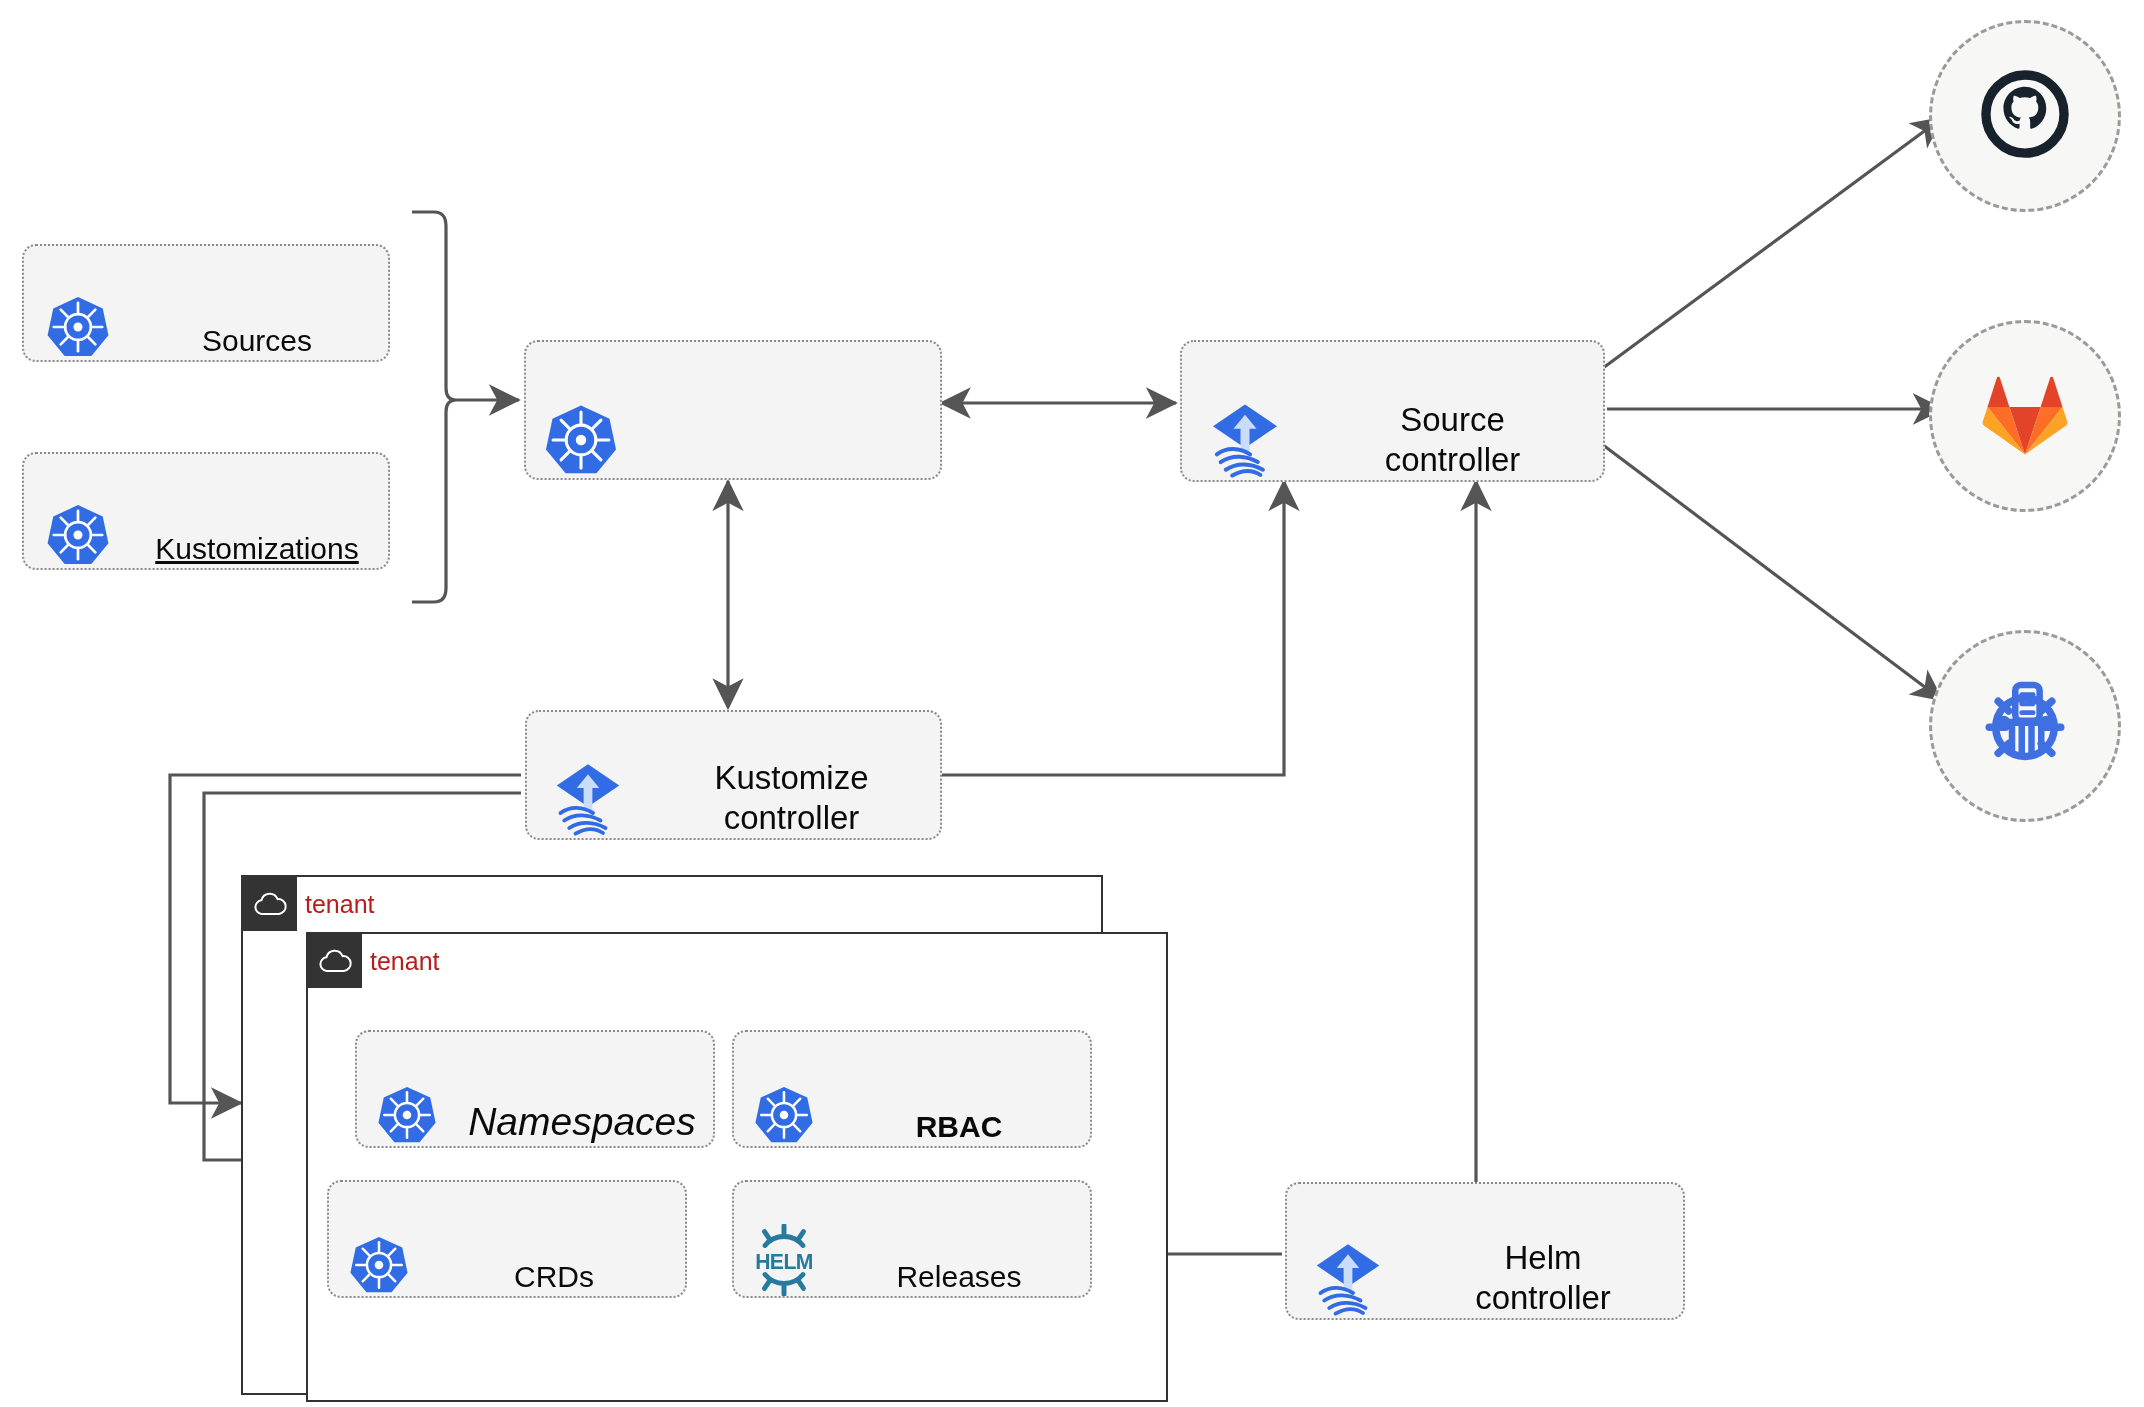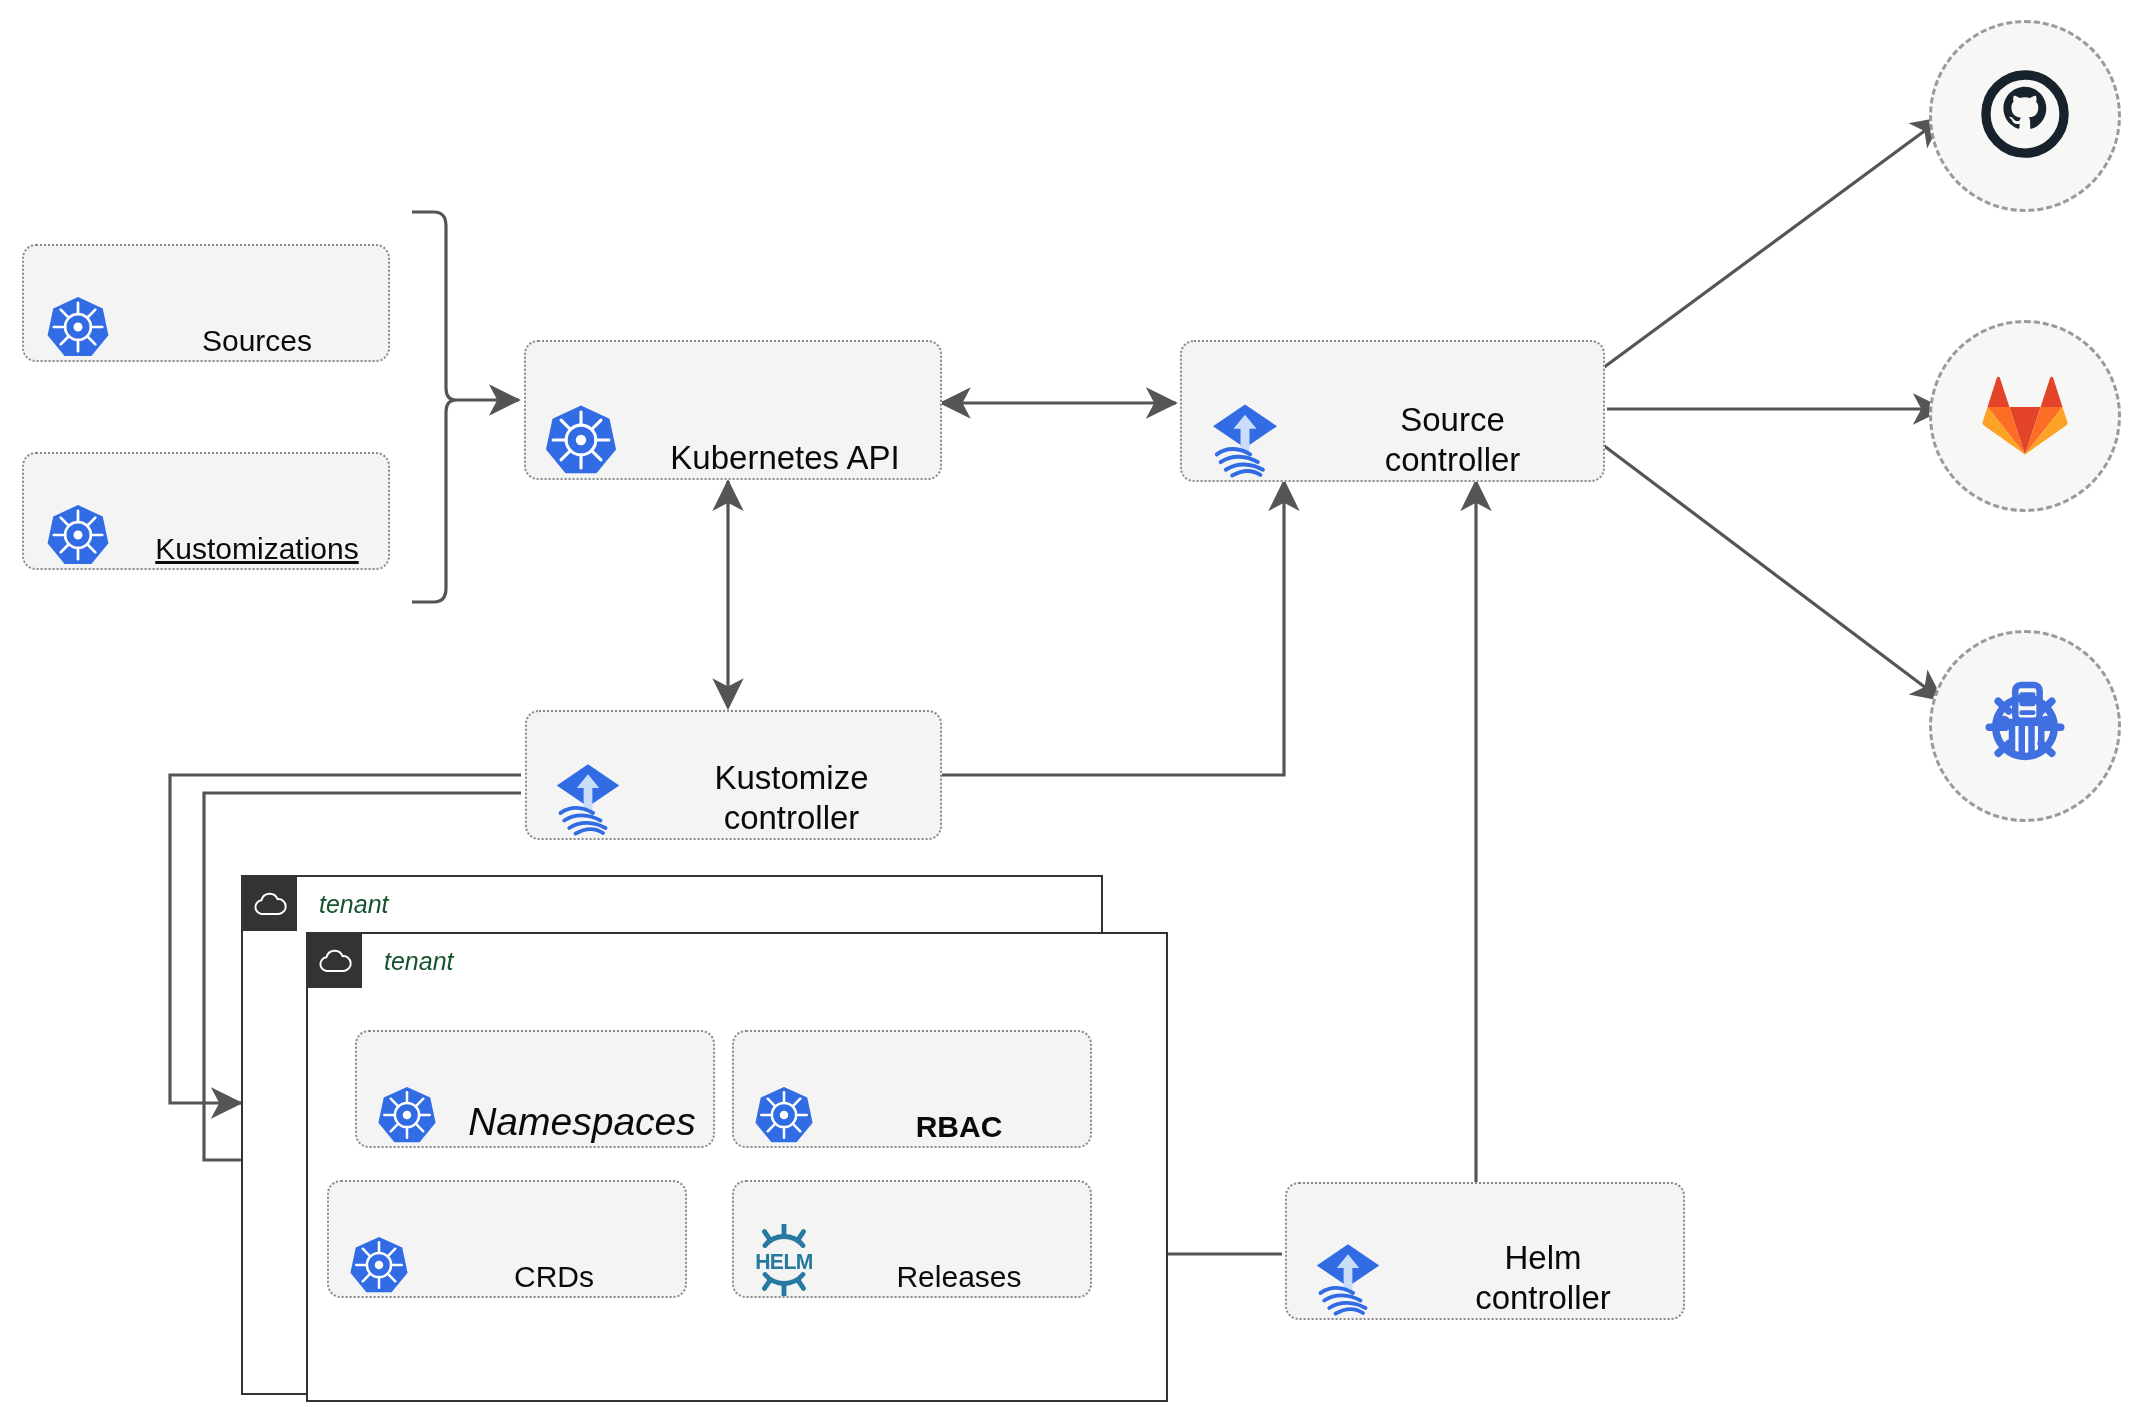--- a/index.html
+++ b/index.html
@@ -48,21 +48,21 @@
     position:absolute;top:0;left:0;
     display:flex;align-items:center;
     height:54px;
   }
   .tenant-badge{
     width:54px;height:54px;background:#333333;
     display:flex;align-items:center;justify-content:center;
     flex:0 0 auto;
   }
   .tenant-name{
-    font-size:25px;color:#14532d;padding-left:22px;white-space:nowrap;font-style:italic;
+    font-size:25px;color:#b91c1c;padding-left:8px;white-space:nowrap;
   }
 
   svg.edges{position:absolute;left:0;top:0;width:2144px;height:1407px;overflow:visible;}
   .ln{stroke:#555555;stroke-width:3.2;fill:none;}
   .brace{stroke:#555555;stroke-width:3.2;fill:none;}
 </style>
 </head>
 <body>
 
 <div id="stage">
@@ -159,21 +159,20 @@
           <line x1="32" y1="45" x2="32" y2="55.5"></line>
           <line x1="8.5" y1="32" x2="19.5" y2="32"></line>
           <line x1="44.5" y1="32" x2="55.5" y2="32"></line>
           <line x1="15.2" y1="15.2" x2="23" y2="23"></line>
           <line x1="41" y1="41" x2="48.8" y2="48.8"></line>
           <line x1="48.8" y1="15.2" x2="41" y2="23"></line>
           <line x1="23" y1="41" x2="15.2" y2="48.8"></line>
         </g>
       </svg>
     </span>
-    <span class="lbl">Kubernetes API</span>
   </div>
 
   <div class="card" style="left:1180px;top:340px;width:425px;height:142px;font-size:33px;">
     <span class="ico" style="width:126px;">
       <svg width="82" height="82" viewBox="0 0 64 64">
         <path d="M32 5 L57 22 L32 39 L7 22 Z" fill="#326CE5"></path>
         <path d="M32 13 L41 24 L35.5 24 L35.5 43 L28.5 43 L28.5 24 L23 24 Z" fill="#c9dcfa"></path>
         <g stroke="#326CE5" stroke-width="3.1" fill="none" stroke-linecap="round">
           <path d="M10 44 C18 38, 28 39, 36 44"></path>
           <path d="M13 50 C22 44, 33 45, 42 50"></path>

